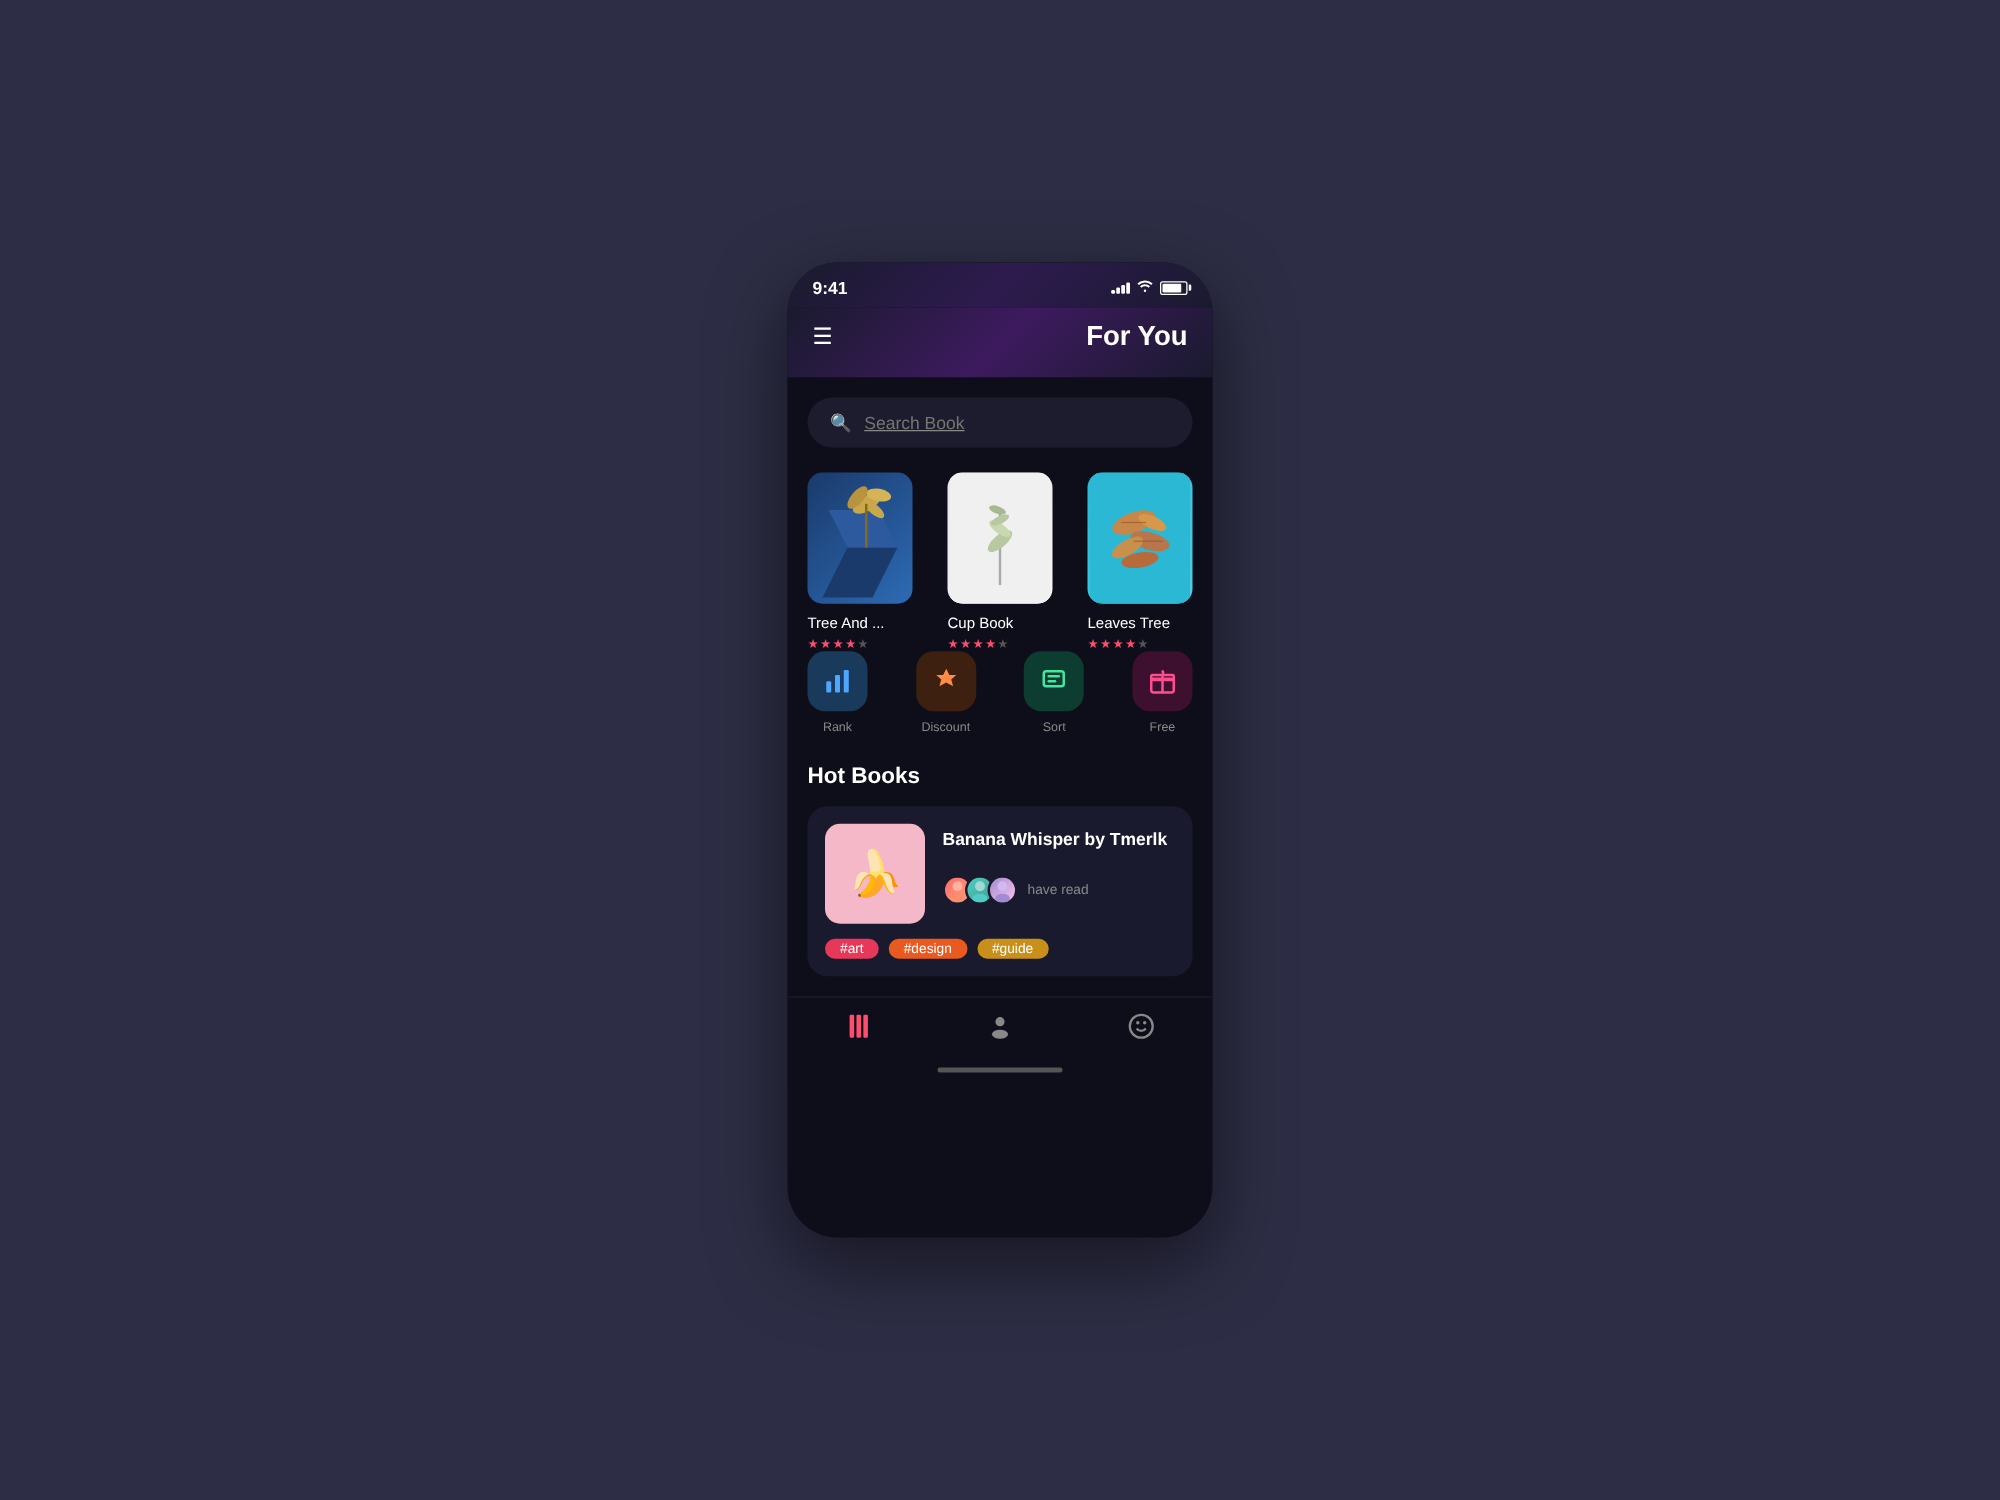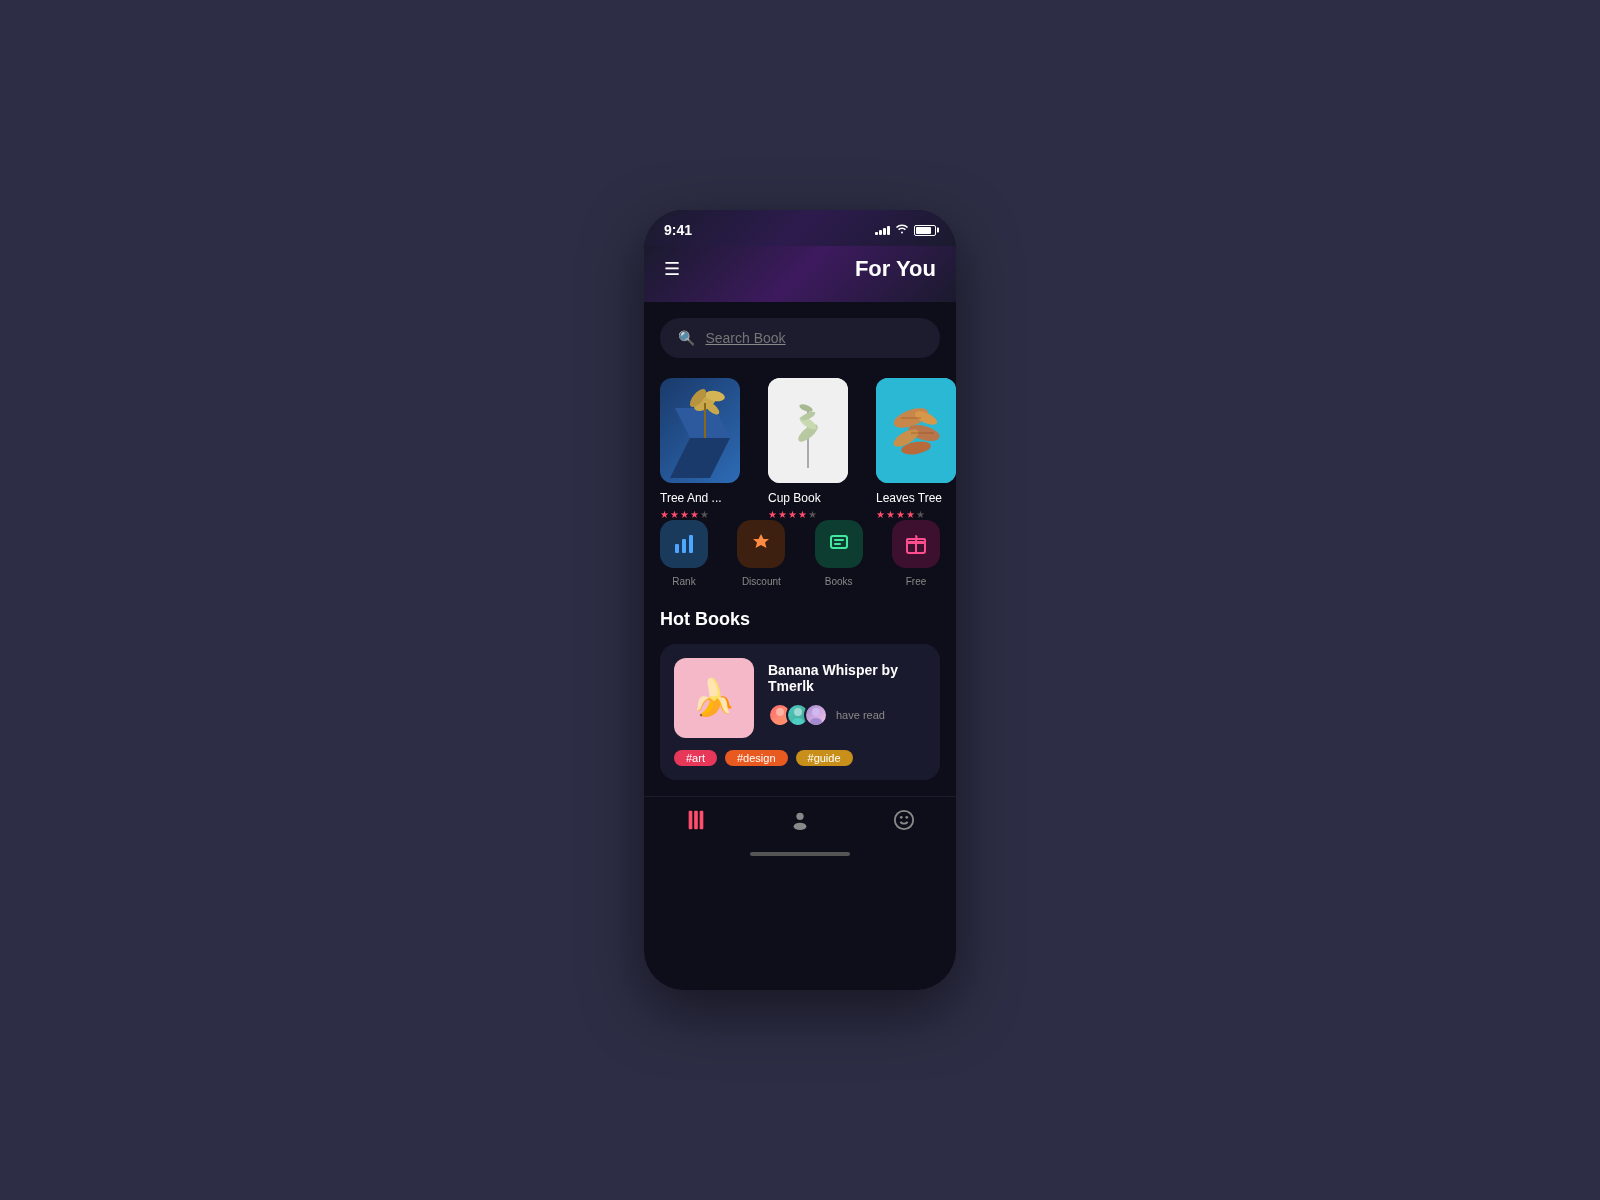--- a/index.html
+++ b/index.html
@@ -5,21 +5,21 @@
     * { box-sizing: border-box; margin: 0; padding: 0; }
     body {
       background-color: #2d2d45;
       display: flex;
       justify-content: center;
       align-items: center;
       min-height: 100vh;
       font-family: -apple-system, BlinkMacSystemFont, 'Segoe UI', sans-serif;
     }
     .phone-frame {
-      width: 312px;
+      width: 340px;
       min-height: 780px;
       background: #0e0e1a;
       border-radius: 40px;
       overflow: hidden;
       position: relative;
       box-shadow: 0 20px 60px rgba(0,0,0,0.5);
     }
     .status-bar {
       background: linear-gradient(135deg, #1a1a2e 0%, #2d1b4e 50%, #1a1a2e 100%);
       padding: 12px 20px 8px;
@@ -188,21 +188,21 @@
       height: 80px;
       border-radius: 12px;
       background: #f4b8c8;
       display: flex;
       align-items: center;
       justify-content: center;
       flex-shrink: 0;
     }
     .banana-emoji { font-size: 36px; }
     .hot-book-info { flex: 1; padding-top: 4px; }
-    .hot-book-title { color: #fff; font-size: 14px; font-weight: 600; margin-bottom: 9px; }
+    .hot-book-title { color: #fff; font-size: 14px; font-weight: 600; margin-bottom: 21px; }
     .readers {
       display: flex;
       align-items: center;
       gap: 6px;
     }
     .reader-avatars { display: flex; }
     .reader-avatar {
       width: 24px;
       height: 24px;
       border-radius: 50%;
@@ -384,21 +384,21 @@
         <span class="category-label">Discount</span>
       </div>
       <div class="category-item">
         <div class="category-icon-bg cat-sort">
           <svg width="24" height="24" viewBox="0 0 24 24" fill="#42e8a0">
             <rect x="4" y="4" width="16" height="12" rx="2" fill="none" stroke="#42e8a0" stroke-width="2"></rect>
             <rect x="7" y="7" width="10" height="2" rx="1" fill="#42e8a0"></rect>
             <rect x="7" y="11" width="7" height="2" rx="1" fill="#42e8a0"></rect>
           </svg>
         </div>
-        <span class="category-label">Books</span>
+        <span class="category-label">Sort</span>
       </div>
       <div class="category-item">
         <div class="category-icon-bg cat-free">
           <svg width="24" height="24" viewBox="0 0 24 24" fill="#ff4d8d">
             <rect x="3" y="10" width="18" height="11" rx="2" fill="none" stroke="#ff4d8d" stroke-width="2"></rect>
             <rect x="3" y="7" width="18" height="4" rx="1" fill="none" stroke="#ff4d8d" stroke-width="2"></rect>
             <line x1="12" y1="7" x2="12" y2="21" stroke="#ff4d8d" stroke-width="2"></line>
             <path d="M12 7c0 0-2-4 0-4s2 4 0 4z" fill="#ff4d8d"></path>
             <path d="M12 7c0 0 2-4 0-4" fill="none"></path>
           </svg>

